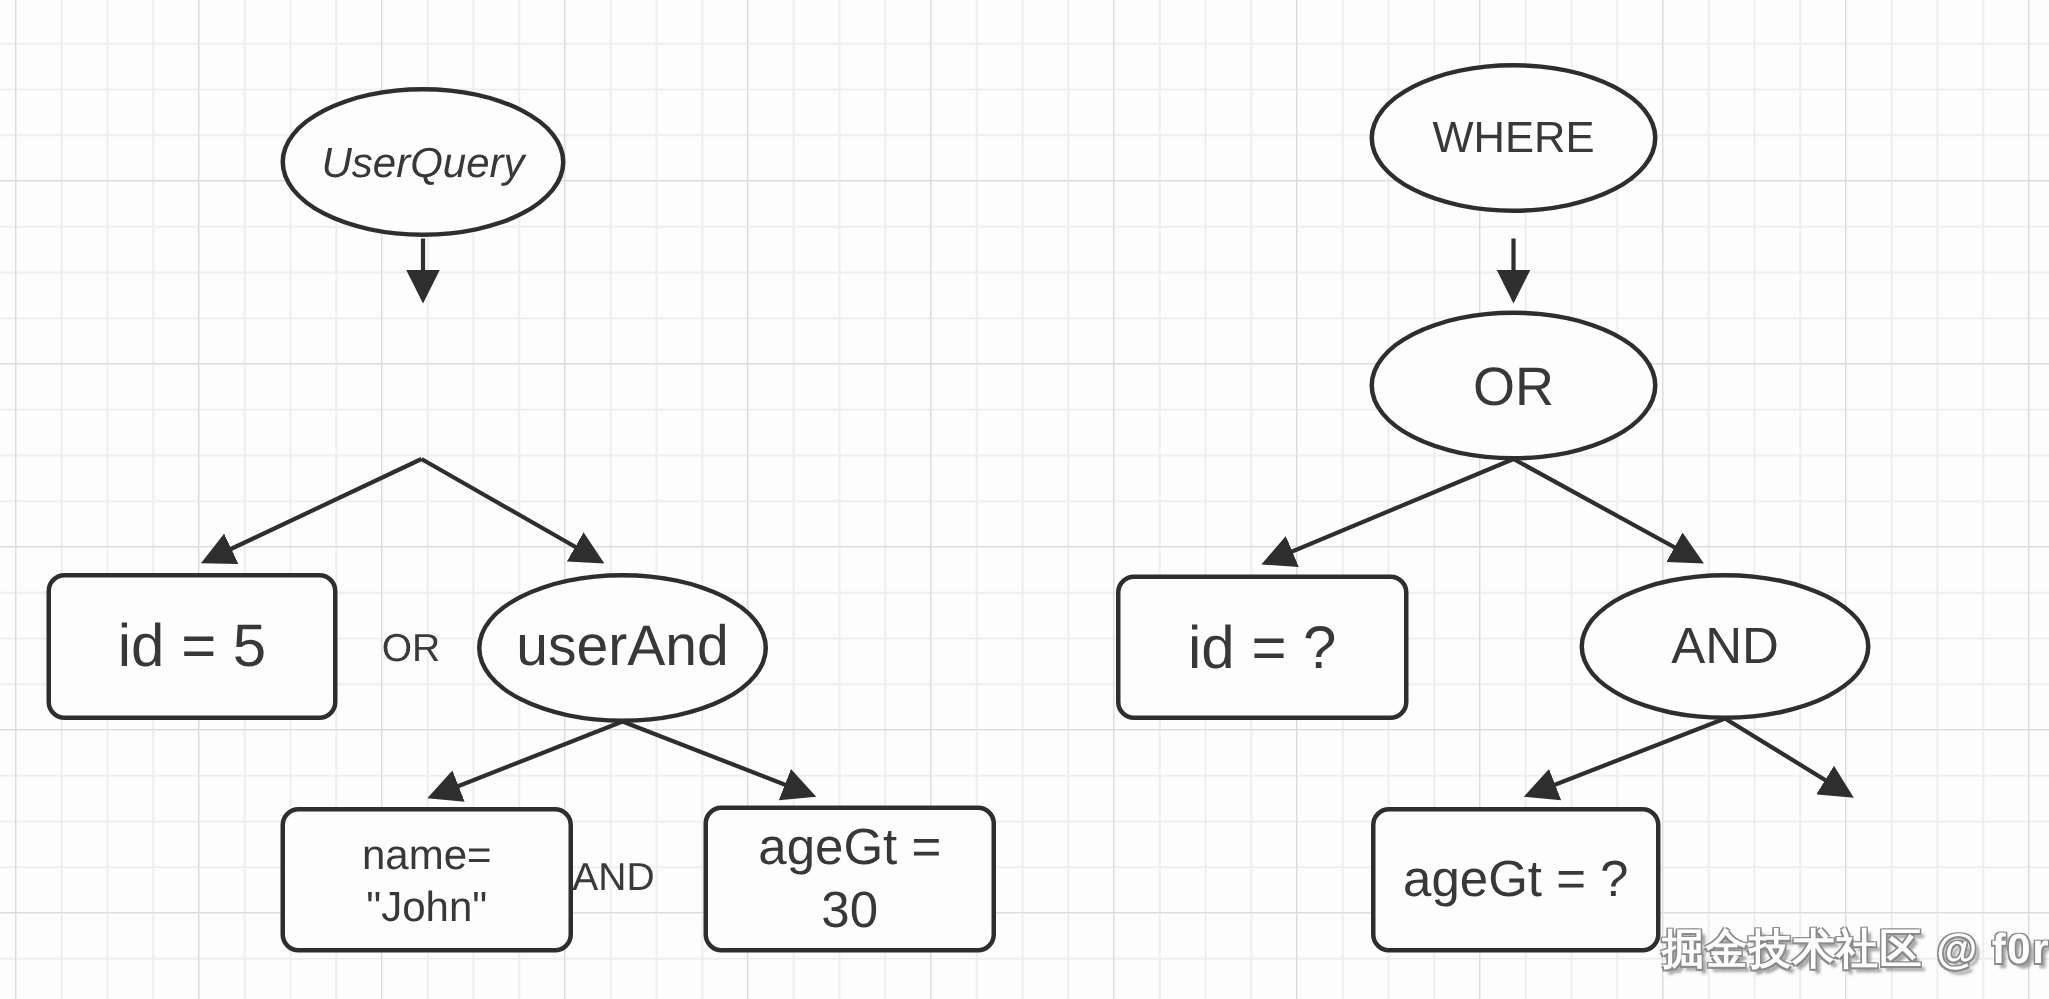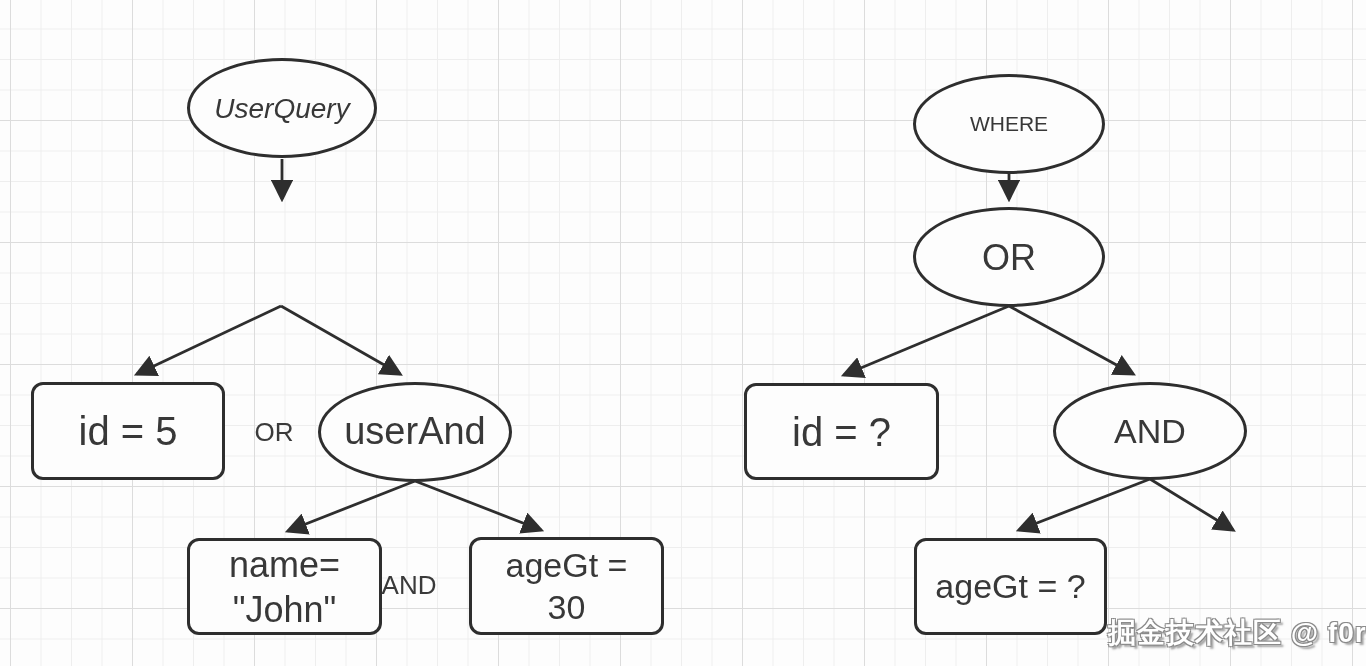--- a/index.html
+++ b/index.html
@@ -83,33 +83,33 @@
 
   <div class="node ellipse" style="left:187px; top:58px; width:190px; height:100px; font-size:28px;font-style:italic;">UserQuery</div>
 
 
   <div class="node rect" style="left:19px; top:382px; width:194px; height:98px; font-size:40px;">id = 5</div>
 
   <div class="edge-label" style="left:274px; top:432px;">OR</div>
 
   <div class="node ellipse" style="left:318px; top:382px; width:194px; height:100px; font-size:38px;">userAnd</div>
 
-  <div class="node rect two-line" style="left:175px; top:538px; width:195px; height:97px; font-size:36px;">
+  <div class="node rect two-line" style="left:175px; top:538px; width:195px; height:97px; font-size:28px;">
     <span>name=</span>
     <span>"John"</span>
   </div>
 
   <div class="edge-label" style="left:409px; top:585px;">AND</div>
 
   <div class="node rect two-line" style="left:457px; top:537px; width:195px; height:98px; font-size:34px;">
     <span>ageGt =</span>
     <span>30</span>
   </div>
 
-  <div class="node ellipse" style="left:913px; top:74px; width:192px; height:100px; font-size:21px;">WHERE</div>
+  <div class="node ellipse" style="left:913px; top:42px; width:192px; height:100px; font-size:29px;">WHERE</div>
 
   <div class="node ellipse" style="left:913px; top:207px; width:192px; height:100px; font-size:36px;">OR</div>
 
   <div class="node rect" style="left:732px; top:383px; width:195px; height:97px; font-size:40px;">id = ?</div>
 
   <div class="node ellipse" style="left:1053px; top:382px; width:194px; height:98px; font-size:34px;">AND</div>
 
   <div class="node rect" style="left:902px; top:538px; width:193px; height:97px; font-size:34px;">ageGt = ?</div>
 
 

